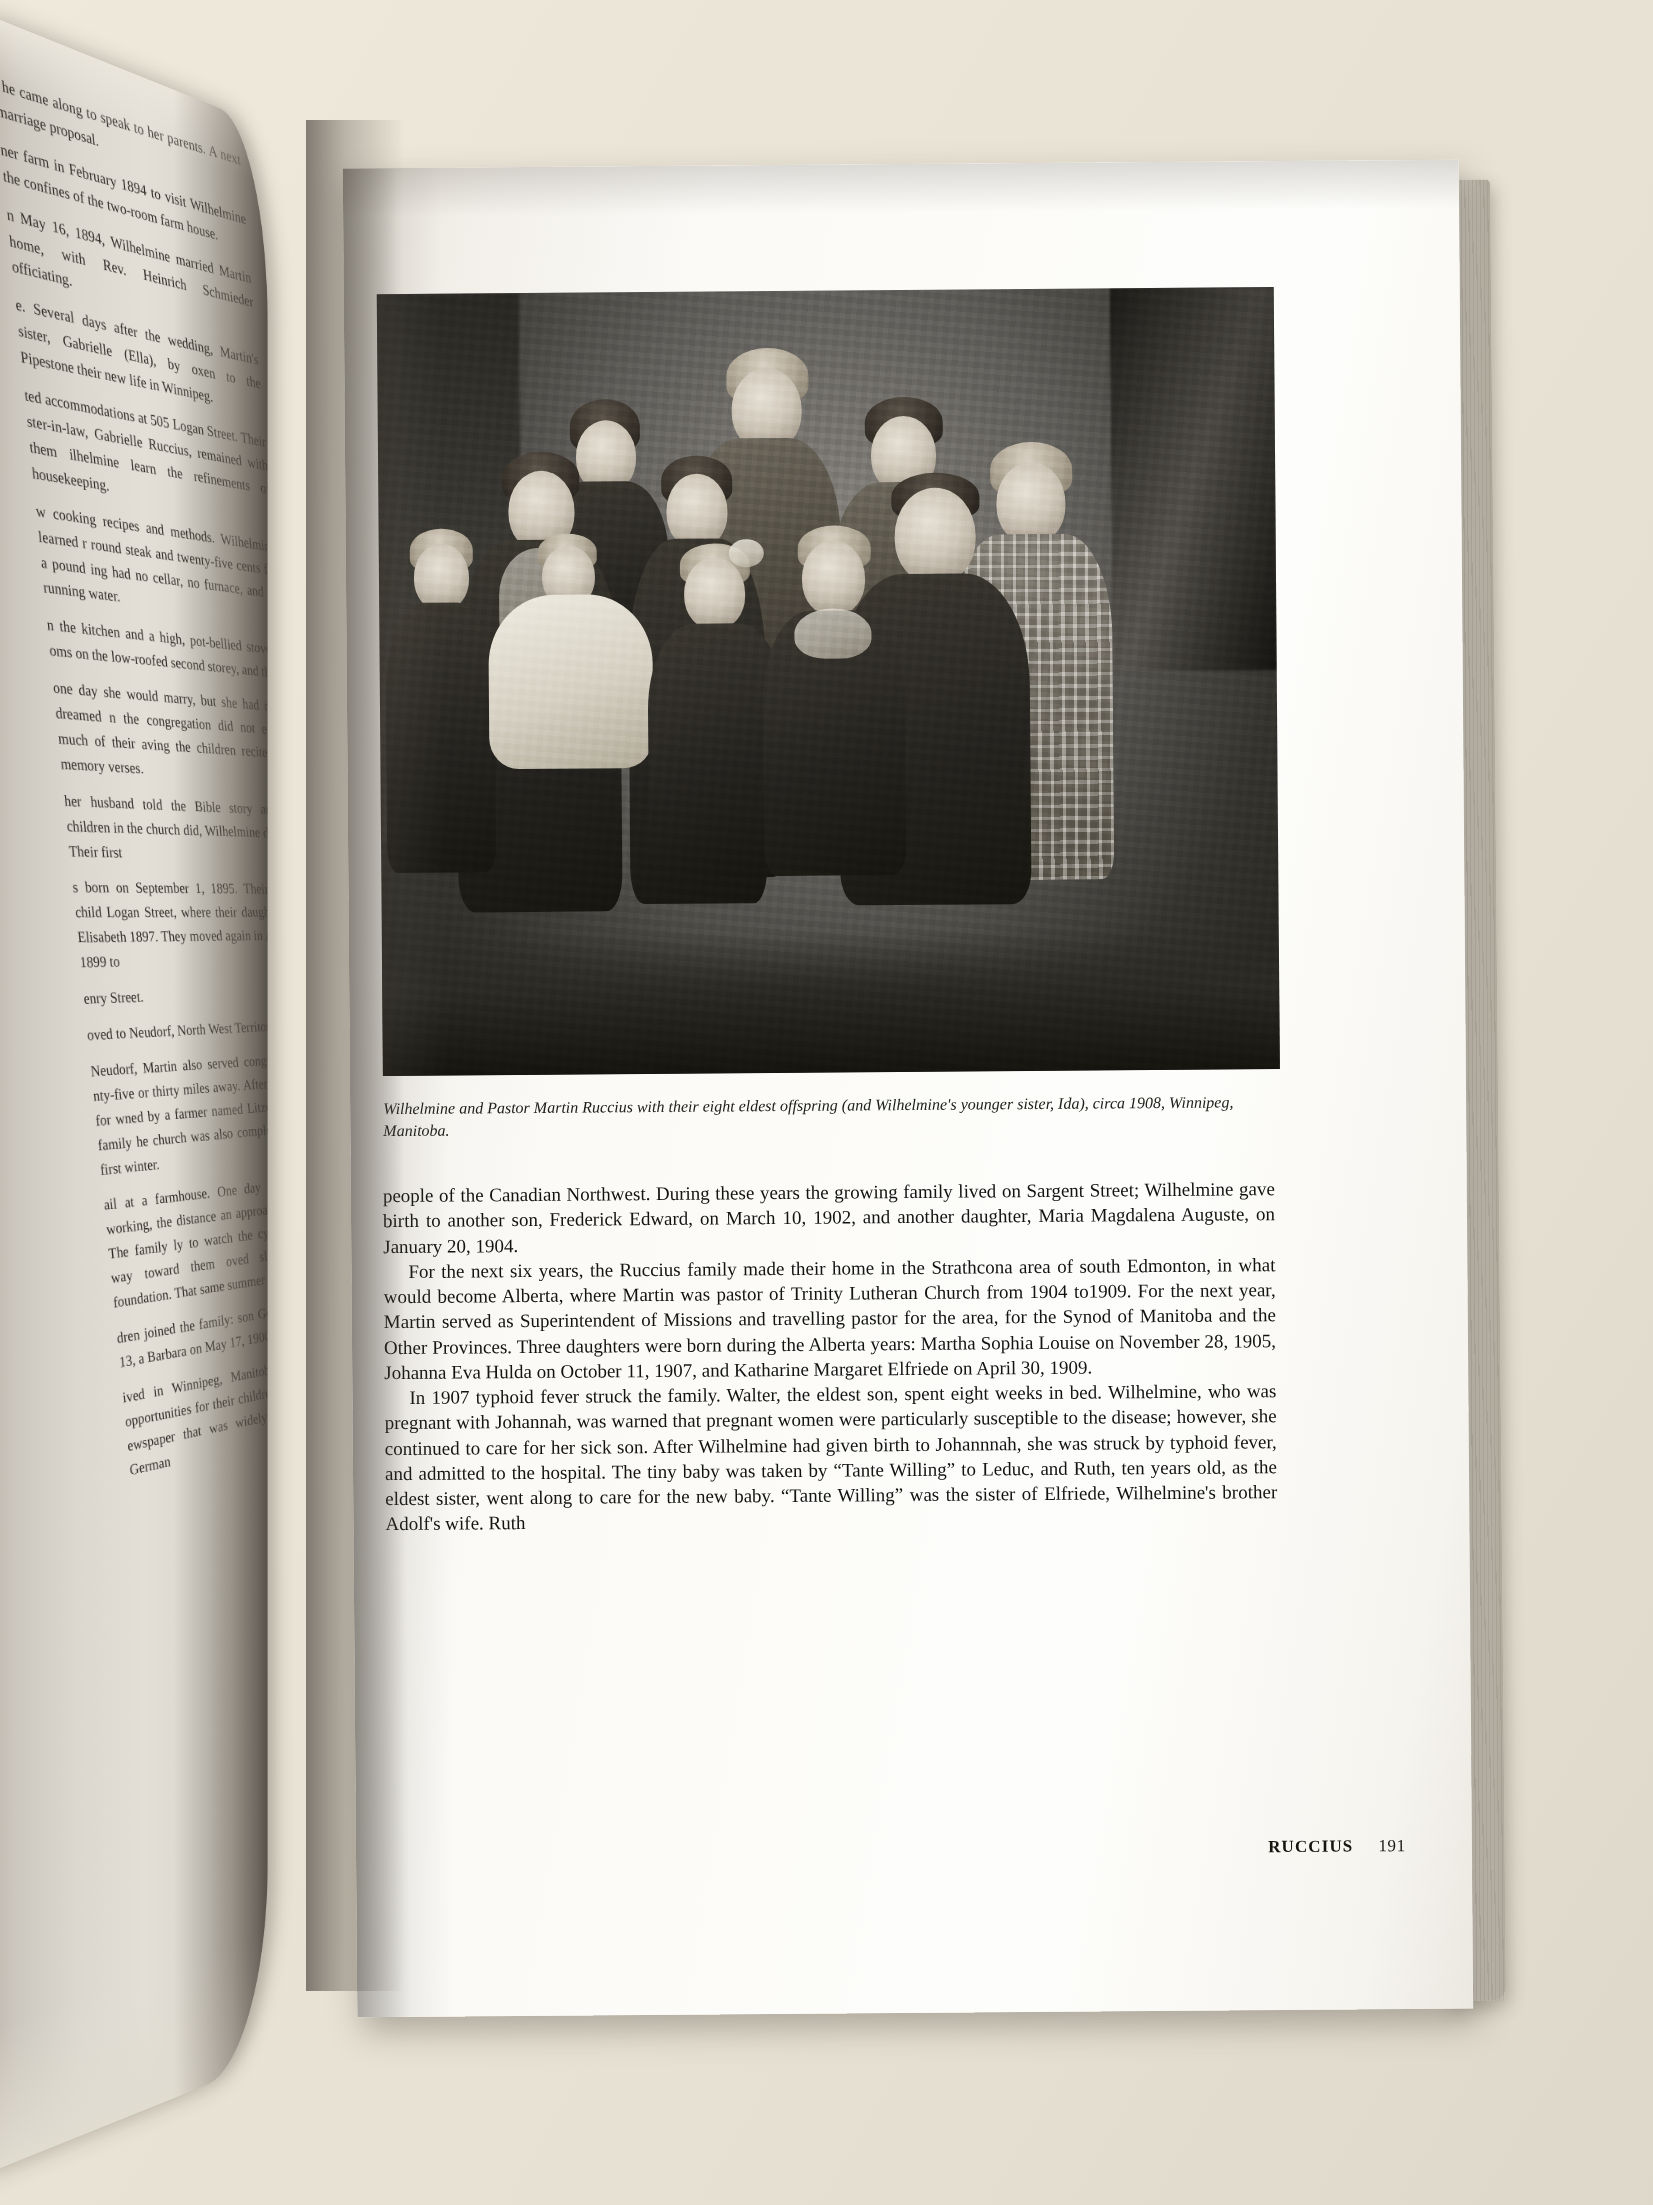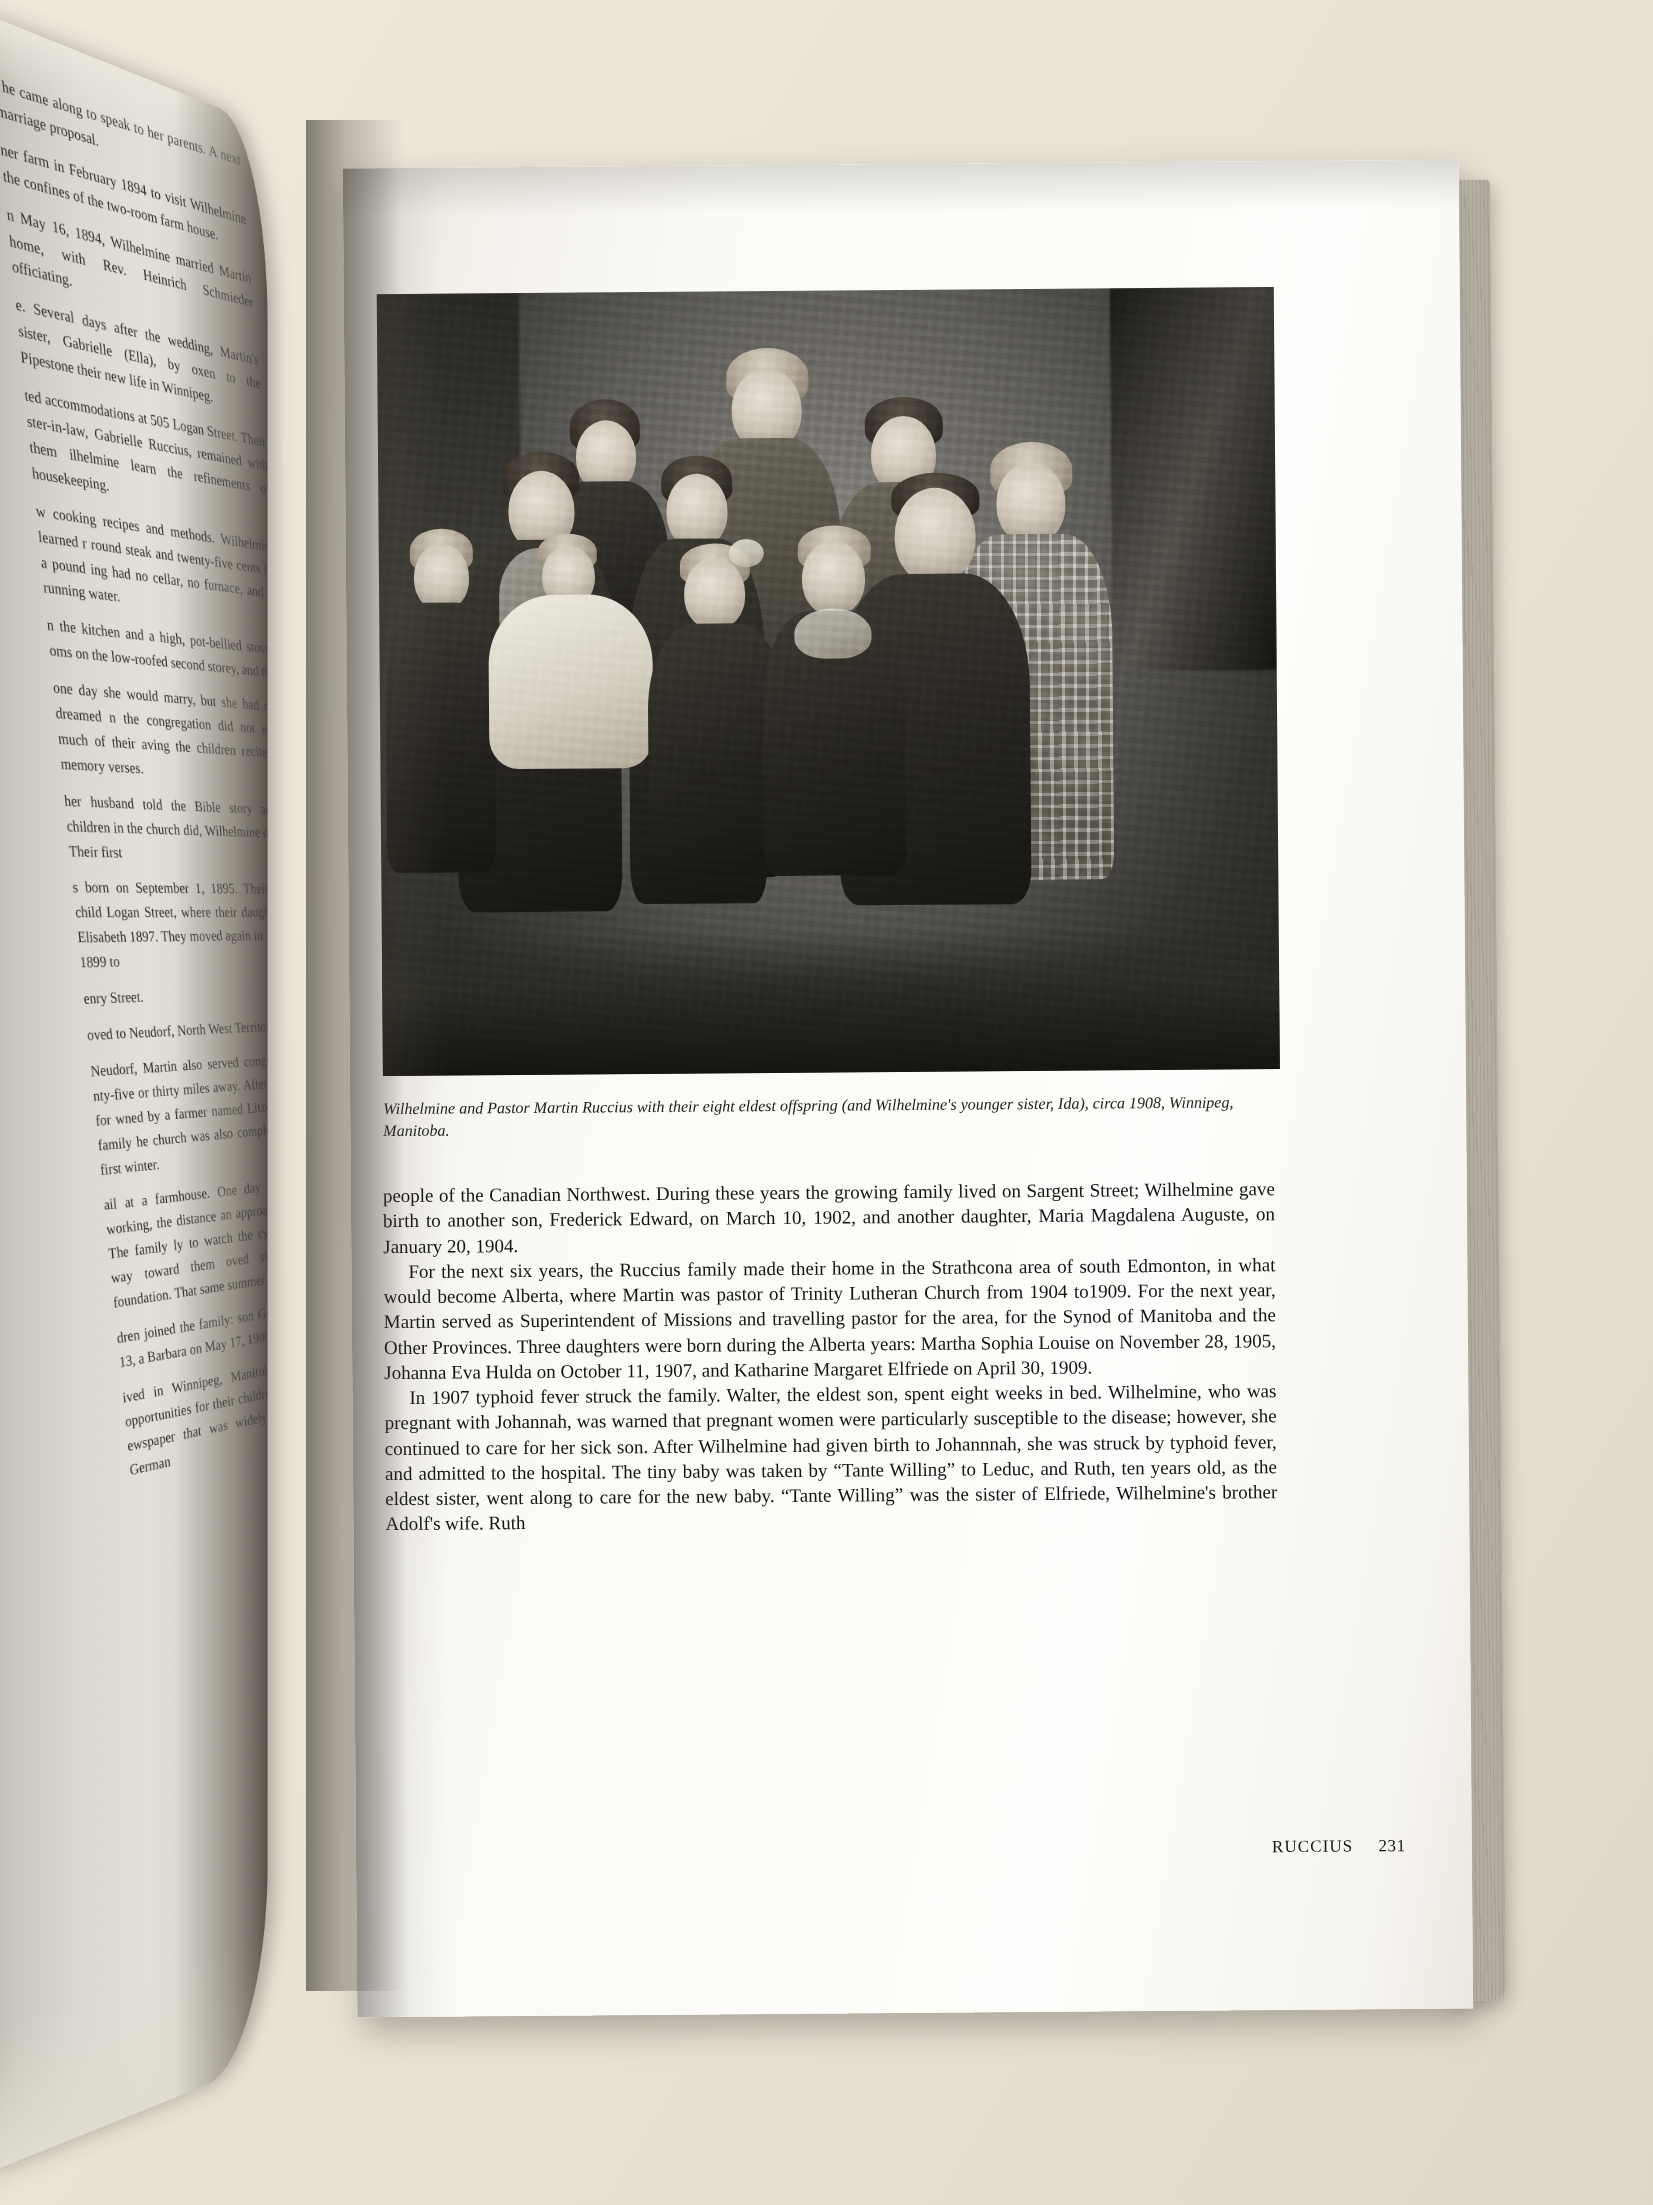--- a/index.html
+++ b/index.html
@@ -236,21 +236,21 @@
 
   
   .folio {
     position: absolute;
     right: 66px;
     top: 1676px;
     font-size: 17px;
     letter-spacing: 0.7px;
     color: #16160f;
   }
-  .folio .label { margin-right: 25px; font-variant: small-caps; letter-spacing: 1.1px; }
+  .folio .label { margin-right: 25px; font-variant: small-caps; letter-spacing: 1.1px; font-weight: bold; }
   .page-shadow-left {
     position: absolute;
     left: 0; top: 0; bottom: 0;
     width: 98px;
     background: linear-gradient(90deg, rgba(55,50,42,0.42) 0%, rgba(120,114,104,0.10) 55%, rgba(255,255,255,0) 100%);
     pointer-events: none;
   }
   .page-shadow-top {
     position: absolute;
     left: 0; right: 0; top: 0;
@@ -377,20 +377,20 @@
       <figcaption class="caption" style="position:absolute; left:0; top:804px; width:881px;">Wilhelmine and Pastor Martin Ruccius with their eight eldest offspring (and Wilhelmine's younger sister, Ida), circa 1908, Winnipeg, Manitoba.</figcaption>
     </figure>
 
     <div class="body-text">
       <p>people of the Canadian Northwest. During these years the growing family lived on Sargent Street; Wilhelmine gave birth to another son, Frederick Edward, on March 10, 1902, and another daughter, Maria Magdalena Auguste, on January 20, 1904.</p>
       <p class="indent">For the next six years, the Ruccius family made their home in the Strathcona area of south Edmonton, in what would become Alberta, where Martin was pastor of Trinity Lutheran Church from 1904 to1909. For the next year, Martin served as Superintendent of Missions and travelling pastor for the area, for the Synod of Manitoba and the Other Provinces. Three daughters were born during the Alberta years: Martha Sophia Louise on November 28, 1905, Johanna Eva Hulda on October 11, 1907, and Katharine Margaret Elfriede on April 30, 1909.</p>
       <p class="indent">In 1907 typhoid fever struck the family. Walter, the eldest son, spent eight weeks in bed. Wilhelmine, who was pregnant with Johannah, was warned that pregnant women were particularly susceptible to the disease; however, she continued to care for her sick son. After Wilhelmine had given birth to Johannnah, she was struck by typhoid fever, and admitted to the hospital. The tiny baby was taken by “Tante Willing” to Leduc, and Ruth, ten years old, as the eldest sister, went along to care for the new baby. “Tante Willing” was the sister of Elfriede, Wilhelmine's brother Adolf's wife. Ruth</p>
     </div>
 
     <div class="folio">
-      <span class="label">RUCCIUS</span><span>231</span>
+      <span class="label">RUCCIUS</span><span>191</span>
     </div>
 
     <div class="page-shadow-left"></div>
     <div class="page-shadow-top"></div>
   </div>
 </div>
 
 
 </body></html>

